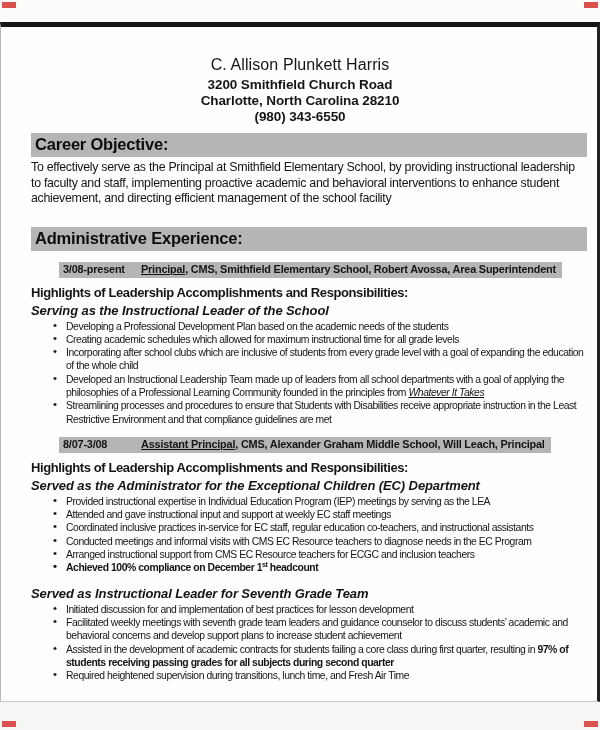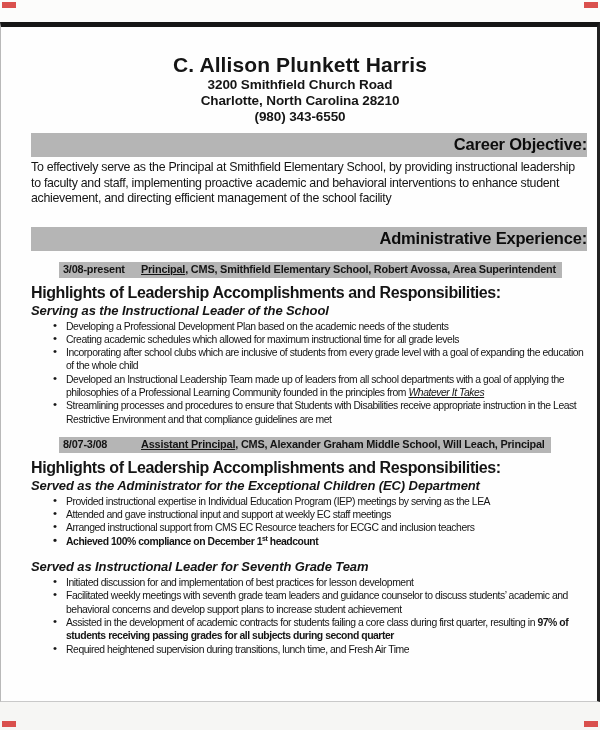--- a/index.html
+++ b/index.html
@@ -27,46 +27,45 @@
     position:absolute; top:22px; left:0; width:600px; height:680px;
     background:#fefefe;
     border-top:5px solid #161616;
     border-right:3px solid #222;
     border-left:1px solid #b9b9b9;
     border-bottom:1px solid #c9c9c9;
     overflow:hidden;
   }
   .content { padding:0 10px 0 30px; }
   .header { text-align:center; margin-top:25px; padding-right:18px; }
-  .name { font-size:21px; font-weight:bold; line-height:25px; letter-spacing:.1px; }
+  .name { font-size:16px; font-weight:normal; line-height:25px; letter-spacing:.1px; }
   .addr { font-size:13.5px; font-weight:bold; line-height:16px; letter-spacing:-.1px; }
   .section-bar {
     background:#b5b5b5; color:#0d0d0d;
     font-size:16.5px; font-weight:bold;
     height:24px; line-height:23px;
     padding-left:4px; margin-top:8px;
     letter-spacing:-.2px;
     width:556px;
-    text-align:right;
   }
   .career-bar { margin-top:8px; }
   .admin-bar { margin-top:20px; }
   .para {
     font-size:12.4px; line-height:15.5px; letter-spacing:-.3px;
     margin-top:3px; width:548px;
   }
   .job-bar { margin-top:11px; font-size:10.9px; font-weight:bold; letter-spacing:-.2px;padding-left:28px; }
   .job-bar-inner {
     display:inline-block; background:#b5b5b5;
     padding:1px 6px 2px 4px; line-height:13px;
   }
   .job-date { display:inline-block; width:78px; }
   .job-title { text-decoration:underline; }
   .highlights {
-    font-size:16px; font-weight:bold; letter-spacing:-.4px;
+    font-size:13px; font-weight:bold; letter-spacing:-.4px;
     margin-top:7px; line-height:16px;
   }
   .subheading {
     font-size:13px; font-weight:bold; font-style:italic;
     margin-top:3px; line-height:14px; letter-spacing:-.1px;
   }
   .sub3 { margin-top:12px; }
   ul.bullets { list-style:none; margin-top:2px; }
   ul.bullets li {
     position:relative; padding-left:35px;
@@ -120,20 +119,22 @@
     </ul>
 
     <div class="job-bar">
       <span class="job-bar-inner"><span class="job-date">8/07-3/08</span><span class="job-title">Assistant Principal</span><span>, CMS, Alexander Graham Middle School, Will Leach, Principal</span></span>
     </div>
     <div class="highlights">Highlights of Leadership Accomplishments and Responsibilities:</div>
     <div class="subheading">Served as the Administrator for the Exceptional Children (EC) Department</div>
     <ul class="bullets">
       <li><span>Provided instructional expertise in Individual Education Program (IEP) meetings by serving as the LEA</span></li>
       <li><span>Attended and gave instructional input and support at weekly EC staff meetings</span></li>
+      <li><span>Coordinated inclusive practices in-service for EC staff, regular education co-teachers, and instructional assistants</span></li>
+      <li><span>Conducted meetings and informal visits with CMS EC Resource teachers to diagnose needs in the EC Program</span></li>
       <li><span>Arranged instructional support from CMS EC Resource teachers for ECGC and inclusion teachers</span></li>
       <li class="all-bold"><span>Achieved 100% compliance on December 1</span><sup>st</sup><span> headcount</span></li>
     </ul>
 
     <div class="subheading sub3">Served as Instructional Leader for Seventh Grade Team</div>
     <ul class="bullets">
       <li><span>Initiated discussion for and implementation of best practices for lesson development</span></li>
       <li><span>Facilitated weekly meetings with seventh grade team leaders and guidance counselor to discuss students’ academic and behavioral concerns and develop support plans to increase student achievement</span></li>
       <li><span>Assisted in the development of academic contracts for students failing a core class during first quarter, resulting in </span><span class="strong">97% of students receiving passing grades for all subjects during second quarter</span></li>
       <li><span>Required heightened supervision during transitions, lunch time, and Fresh Air Time</span></li>

